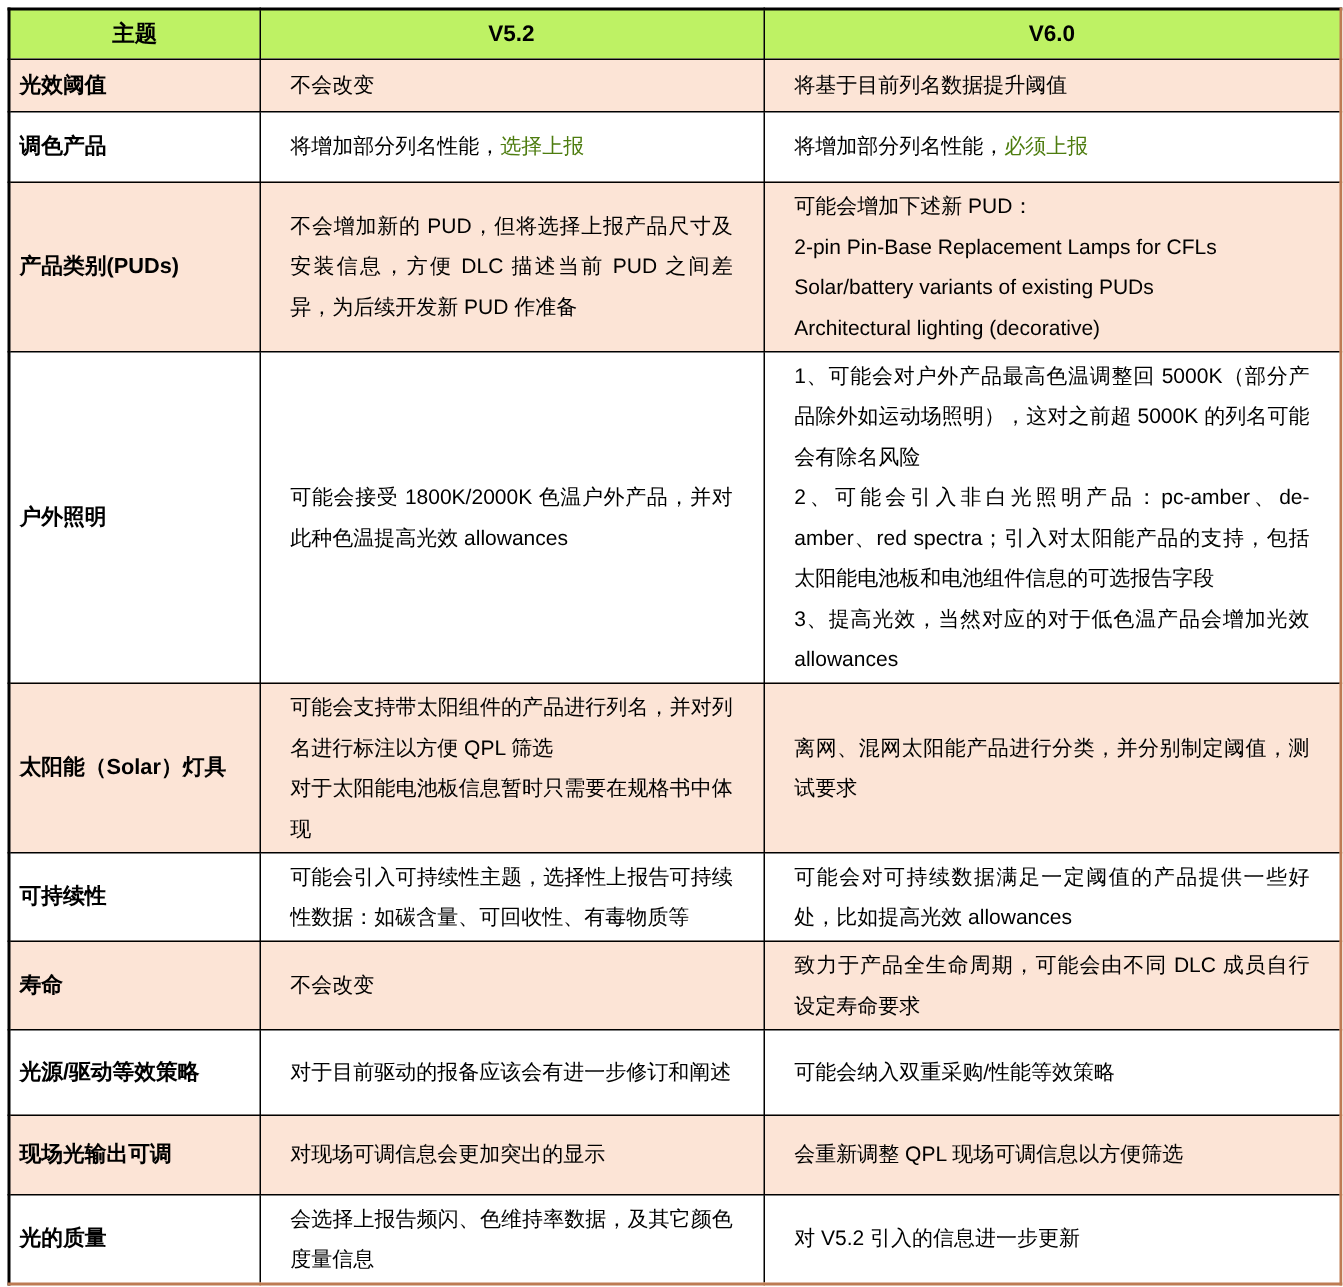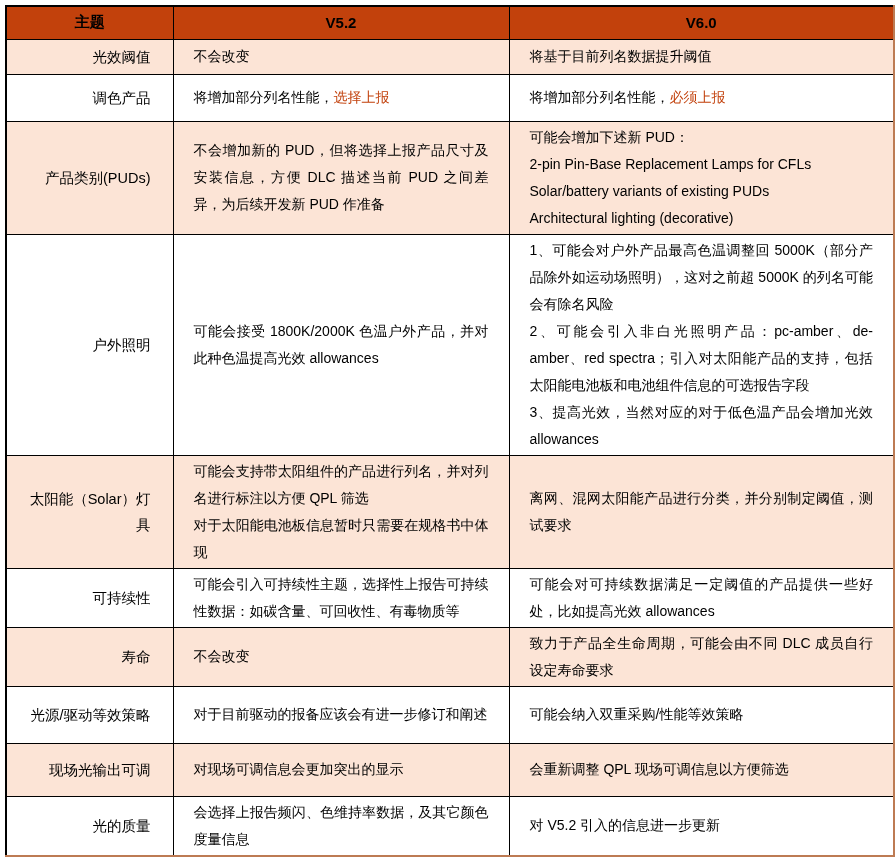--- a/index.html
+++ b/index.html
@@ -25,41 +25,41 @@
   col.c-v52   { width: 336px; }
   col.c-v60   { width: 385px; }
 
   th, td {
     border: 1px solid #000000;
     vertical-align: middle;
     box-sizing: border-box;
   }
   thead tr { height: 33px; }
   thead th {
-    background: #c2410c;
+    background: #bef264;
     font-size: 15px;
     font-weight: bold;
     text-align: center;
     padding: 2px 6px;
   }
   tbody th.topic {
-    font-weight: normal;
-    text-align: right;
+    font-weight: bold;
+    text-align: left;
     font-size: 14.5px;
     line-height: 26px;
-    padding: 2px 22px;
+    padding: 2px 6px;
   }
   tbody td {
     font-size: 14px;
     line-height: 27px;
     text-align: justify;
     padding: 2px 20px;
   }
   tbody td .p { display: block; }
-  .red { color: #c2410c; }
+  .red { color: #4d7c0f; }
 
   
   tbody tr:nth-child(odd)  { background: #FCE4D6; }
   tbody tr:nth-child(even) { background: #FFFFFF; }
 
   
   tbody tr:nth-child(1)  { height: 35px;  }
   tbody tr:nth-child(2)  { height: 47px;  }
   tbody tr:nth-child(3)  { height: 110px; }
   tbody tr:nth-child(4)  { height: 220px; }

